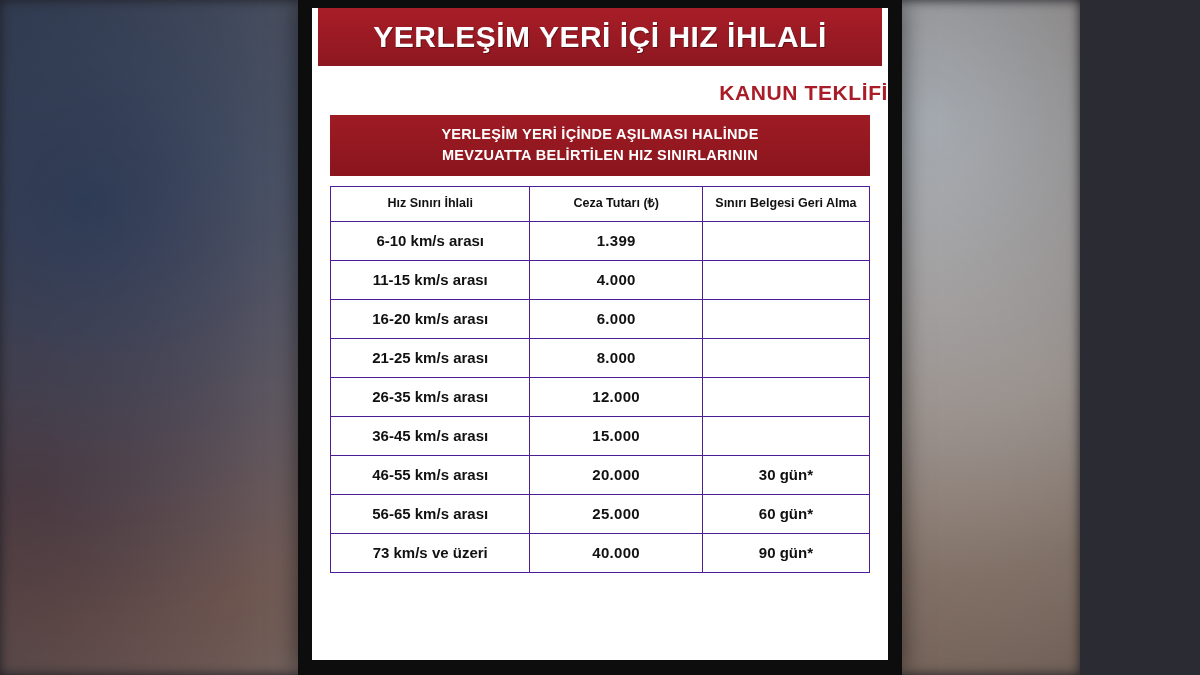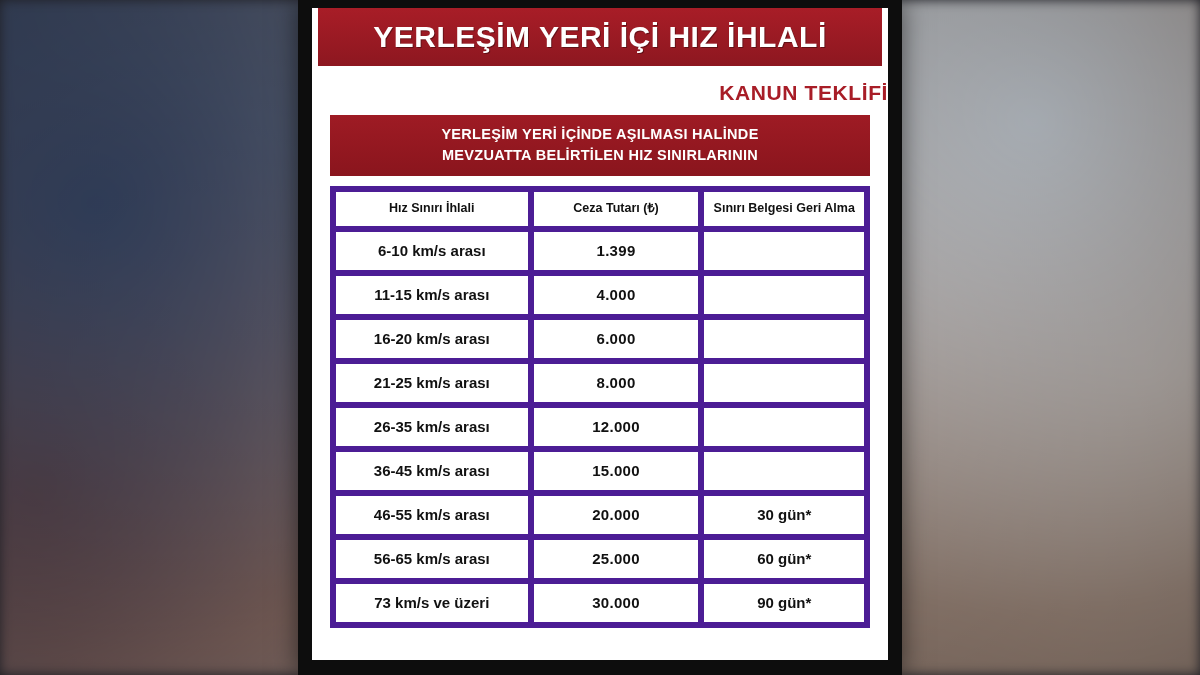--- a/index.html
+++ b/index.html
@@ -7,21 +7,21 @@
     padding: 0;
     width: 1200px;
     height: 675px;
     overflow: hidden;
     background: #2b2b33;
     font-family: "Liberation Sans", sans-serif;
   }
 
   #stage {
     position: relative;
-    width: 1200px;
+    width: 1080px;
     height: 675px;
     overflow: hidden;
   }
 
   
   .backdrop {
     position: absolute;
     inset: 0;
     background:
       radial-gradient(circle at 8% 30%, #3a4a6b 0%, rgba(58,74,107,0) 38%),
@@ -104,21 +104,21 @@
   
   table.fine-table {
     margin: 10px 18px 0 18px;
     width: calc(100% - 36px);
     border-collapse: collapse;
     background: #ffffff;
     table-layout: fixed;
   }
   table.fine-table th,
   table.fine-table td {
-    border: 6px solid #4c1d95;
+    border: 1px solid #4c1d95;
     text-align: center;
     color: #111111;
   }
   table.fine-table th {
     font-size: 12.5px;
     font-weight: bold;
     padding: 9px 4px;
     line-height: 1.25;
   }
   table.fine-table td {
@@ -205,21 +205,21 @@
             <td class="col-amount">20.000</td>
             <td class="col-license">30 gün*</td>
           </tr>
           <tr>
             <td class="col-range">56-65 km/s arası</td>
             <td class="col-amount">25.000</td>
             <td class="col-license">60 gün*</td>
           </tr>
           <tr>
             <td class="col-range">73 km/s ve üzeri</td>
-            <td class="col-amount">30.000</td>
+            <td class="col-amount">40.000</td>
             <td class="col-license">90 gün*</td>
           </tr>
         </tbody>
       </table>
 
     </div>
   </div>
 
 </div>
 

